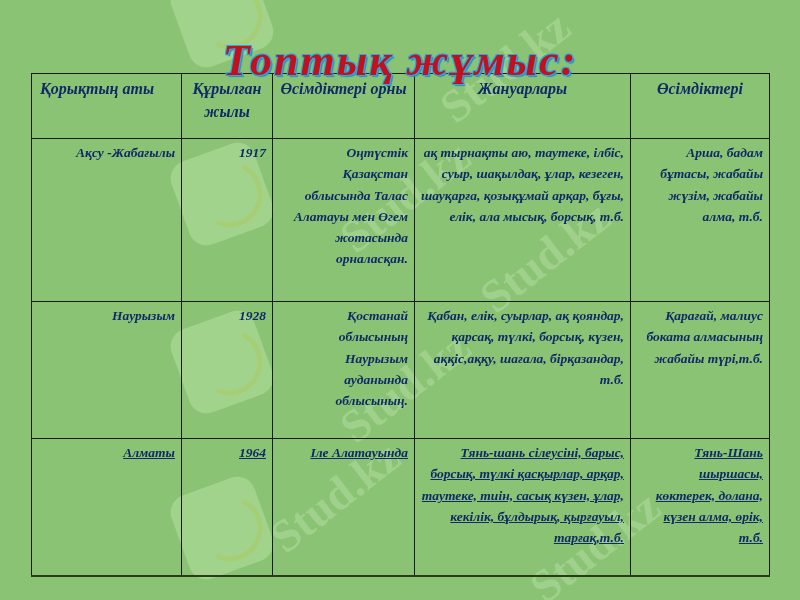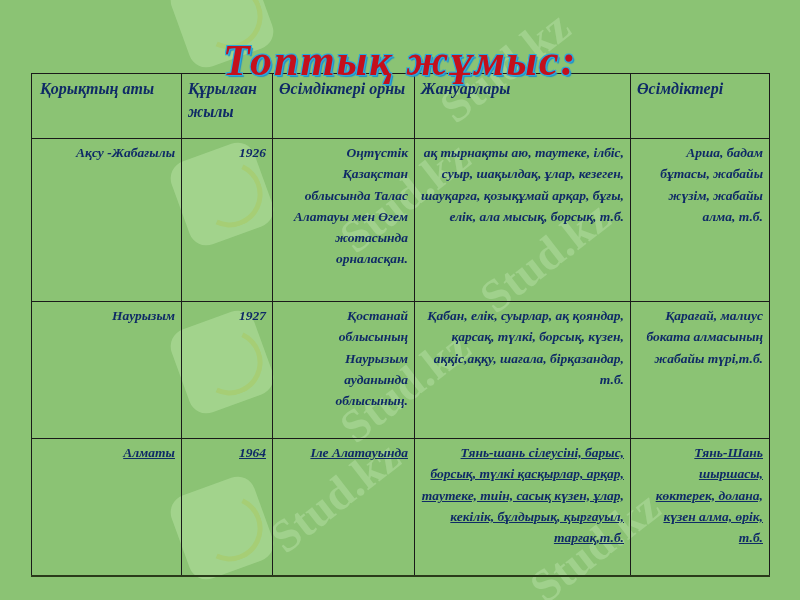--- a/index.html
+++ b/index.html
@@ -77,21 +77,21 @@
       color: #0f2a66;
       font-style: italic;
       font-weight: bold;
       padding: 3px 6px;
       text-align: right;
     }
     table.reserves th {
       font-size: 16px;
       line-height: 23px;
       height: 58px;
-      text-align: left;
+      text-align: center;
       padding-top: 3px;
     }
     table.reserves th.first {
       text-align: left;
       padding-left: 8px;
     }
     table.reserves td {
       font-size: 13.5px;
       line-height: 21.3px;
     }
@@ -131,28 +131,28 @@
       <th class="first">Қорықтың аты</th>
       <th>Құрылған жылы</th>
       <th>Өсімдіктері орны</th>
       <th>Жануарлары</th>
       <th>Өсімдіктері</th>
     </tr>
   </thead>
   <tbody>
     <tr class="r1">
       <td>Ақсу -Жабағылы</td>
-      <td>1926</td>
+      <td>1917</td>
       <td>Оңтүстік Қазақстан облысында Талас Алатауы мен Өгем жотасында орналасқан.</td>
       <td>ақ тырнақты аю, таутеке, ілбіс, суыр, шақылдақ, ұлар, кезеген, шауқарға, қозықұмай арқар, бұғы, елік, ала мысық, борсық, т.б.</td>
       <td>Арша, бадам бұтасы, жабайы жүзім, жабайы алма, т.б.</td>
     </tr>
     <tr class="r2">
       <td>Наурызым</td>
-      <td>1927</td>
+      <td>1928</td>
       <td>Қостанай облысының Наурызым ауданында облысының.</td>
       <td>Қабан, елік, суырлар, ақ қояндар, қарсақ, түлкі, борсық, күзен, аққіс,аққу, шағала, бірқазандар, т.б.</td>
       <td>Қарағай, малиус боката алмасының жабайы түрі,т.б.</td>
     </tr>
     <tr class="r3">
       <td>Алматы</td>
       <td>1964</td>
       <td>Іле Алатауында</td>
       <td>Тянь-шань сілеусіні, барыс, борсық, түлкі қасқырлар, арқар, таутеке, тиін, сасық күзен, ұлар, кекілік, бұлдырық, қырғауыл, тарғақ,т.б.</td>
       <td>Тянь-Шань шыршасы, көктерек, долана, күзен алма, өрік, т.б.</td>

